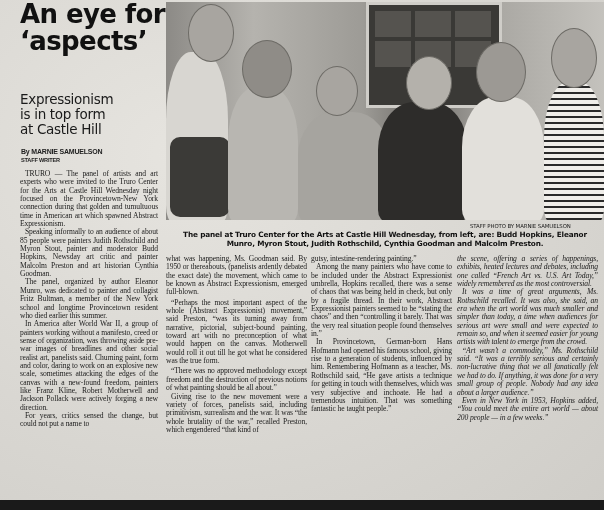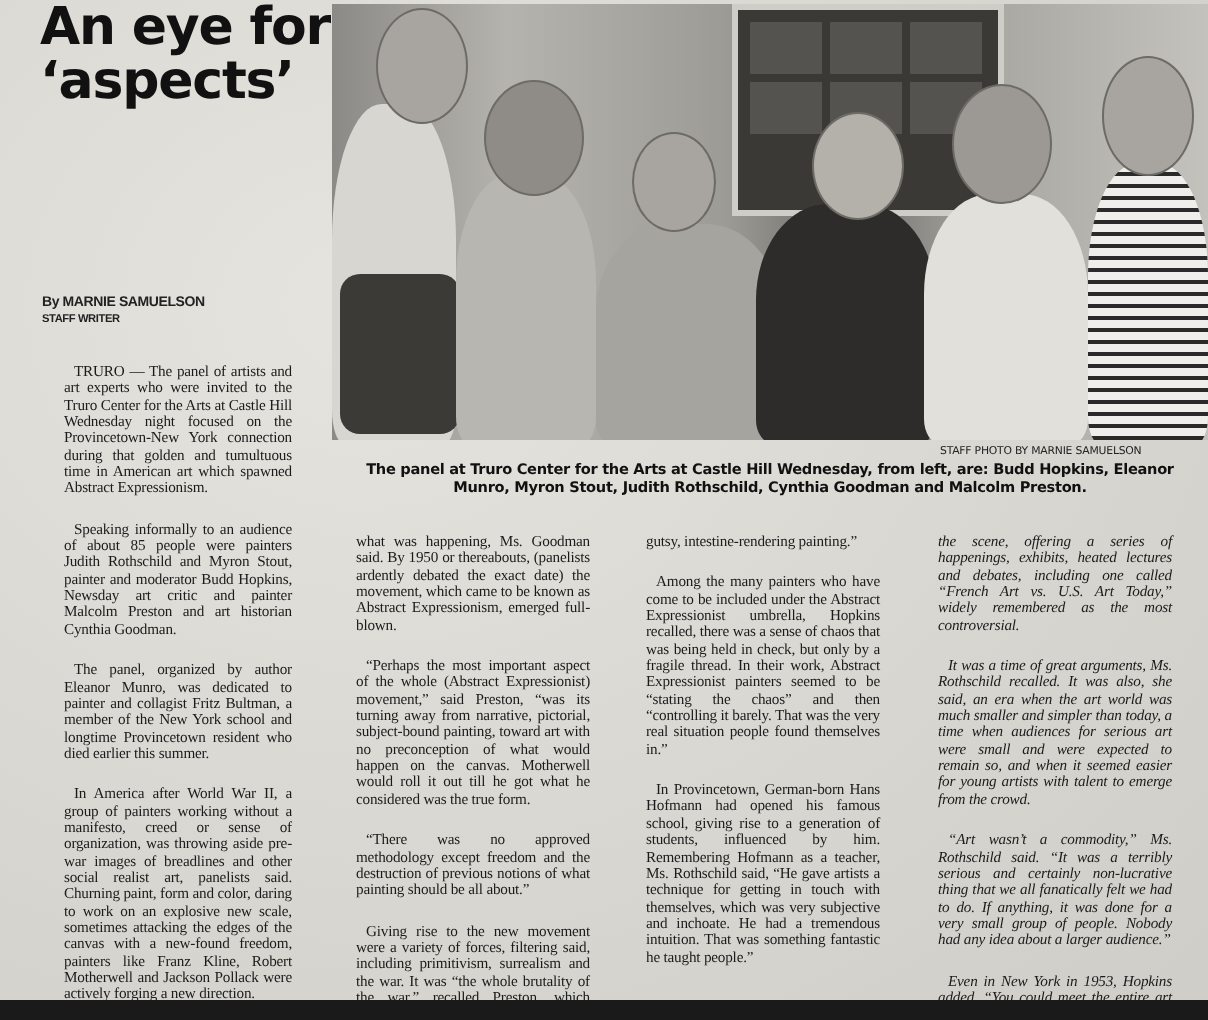--- a/index.html
+++ b/index.html
@@ -30,21 +30,21 @@
     .byline {
       position: absolute; left: 21px; top: 147px; width: 150px;
       font-family: Liberation Sans, sans-serif; font-size: 7px; line-height: 9px; font-weight: bold;
       color: #222; letter-spacing: -0.2px;
     }
     .byline .staff { font-size: 5.6px; font-weight: bold; display: block; margin-top: 0px; }
     .col {
       position: absolute; font-size: 7.6px; line-height: 8.35px; text-align: justify;
       color: #1b1b1b; letter-spacing: -0.1px;
     }
-    .col p { margin: 12px; text-indent: 5px; }
+    .col p { margin: 0; text-indent: 5px; }
     .col p.gap { margin-top: 2px; }
     .col1 { left: 20px; top: 170px; width: 138px; }
     .col2 { left: 166px; top: 255px; width: 141px; }
     .col3 { left: 311px; top: 255px; width: 141px; }
     .col4 { left: 457px; top: 255px; width: 141px; font-style: italic; }
     
     .photo {
       position: absolute; left: 166px; top: 2px; width: 438px; height: 218px;
       background: linear-gradient(90deg, #8c8a86 0%, #b5b3ae 20%, #9d9b96 45%, #6f6d69 58%, #a9a7a2 75%, #c4c2bd 100%);
       overflow: hidden;
@@ -73,20 +73,25 @@
 </head>
 <body>
 
 <div class="page">
 
   <div class="headline">
     <div>An eye for</div>
     <div>‘aspects’</div>
   </div>
 
+  <div class="subhead">
+    <div>Expressionism</div>
+    <div>is in top form</div>
+    <div>at Castle Hill</div>
+  </div>
 
   <div class="byline">
     <span>By MARNIE SAMUELSON</span>
     <span class="staff">STAFF WRITER</span>
   </div>
 
   <div class="col col1">
     <p>TRURO — The panel of artists and art experts who were invited to the Truro Center for the Arts at Castle Hill Wednesday night focused on the Provincetown-New York connection during that golden and tumultuous time in American art which spawned Abstract Expressionism.</p>
     <p>Speaking informally to an audience of about 85 people were painters Judith Rothschild and Myron Stout, painter and moderator Budd Hopkins, Newsday art critic and painter Malcolm Preston and art historian Cynthia Goodman.</p>
     <p>The panel, organized by author Eleanor Munro, was dedicated to painter and collagist Fritz Bultman, a member of the New York school and longtime Provincetown resident who died earlier this summer.</p>
@@ -128,21 +133,21 @@
 
   <div class="caption">
     <div>The panel at Truro Center for the Arts at Castle Hill Wednesday, from left, are: Budd Hopkins, Eleanor</div>
     <div>Munro, Myron Stout, Judith Rothschild, Cynthia Goodman and Malcolm Preston.</div>
   </div>
 
   <div class="col col2">
     <p style="text-indent:0">what was happening, Ms. Goodman said. By 1950 or thereabouts, (panelists ardently debated the exact date) the movement, which came to be known as Abstract Expressionism, emerged full-blown.</p>
     <p class="gap">“Perhaps the most important aspect of the whole (Abstract Expressionist) movement,” said Preston, “was its turning away from narrative, pictorial, subject-bound painting, toward art with no preconception of what would happen on the canvas. Motherwell would roll it out till he got what he considered was the true form.</p>
     <p class="gap">“There was no approved methodology except freedom and the destruction of previous notions of what painting should be all about.”</p>
-    <p>Giving rise to the new movement were a variety of forces, filtering said, including primitivism, surrealism and the war. It was “the whole brutality of the war,” recalled Preston, which engendered “that kind of</p>
+    <p>Giving rise to the new movement were a variety of forces, panelists said, including primitivism, surrealism and the war. It was “the whole brutality of the war,” recalled Preston, which engendered “that kind of</p>
   </div>
 
   <div class="col col3">
     <p style="text-indent:0">gutsy, intestine-rendering painting.”</p>
     <p>Among the many painters who have come to be included under the Abstract Expressionist umbrella, Hopkins recalled, there was a sense of chaos that was being held in check, but only by a fragile thread. In their work, Abstract Expressionist painters seemed to be “stating the chaos” and then “controlling it barely. That was the very real situation people found themselves in.”</p>
     <p>In Provincetown, German-born Hans Hofmann had opened his famous school, giving rise to a generation of students, influenced by him. Remembering Hofmann as a teacher, Ms. Rothschild said, “He gave artists a technique for getting in touch with themselves, which was very subjective and inchoate. He had a tremendous intuition. That was something fantastic he taught people.”</p>
   </div>
 
   <div class="col col4">
     <p style="text-indent:0">the scene, offering a series of happenings, exhibits, heated lectures and debates, including one called “French Art vs. U.S. Art Today,” widely remembered as the most controversial.</p>

